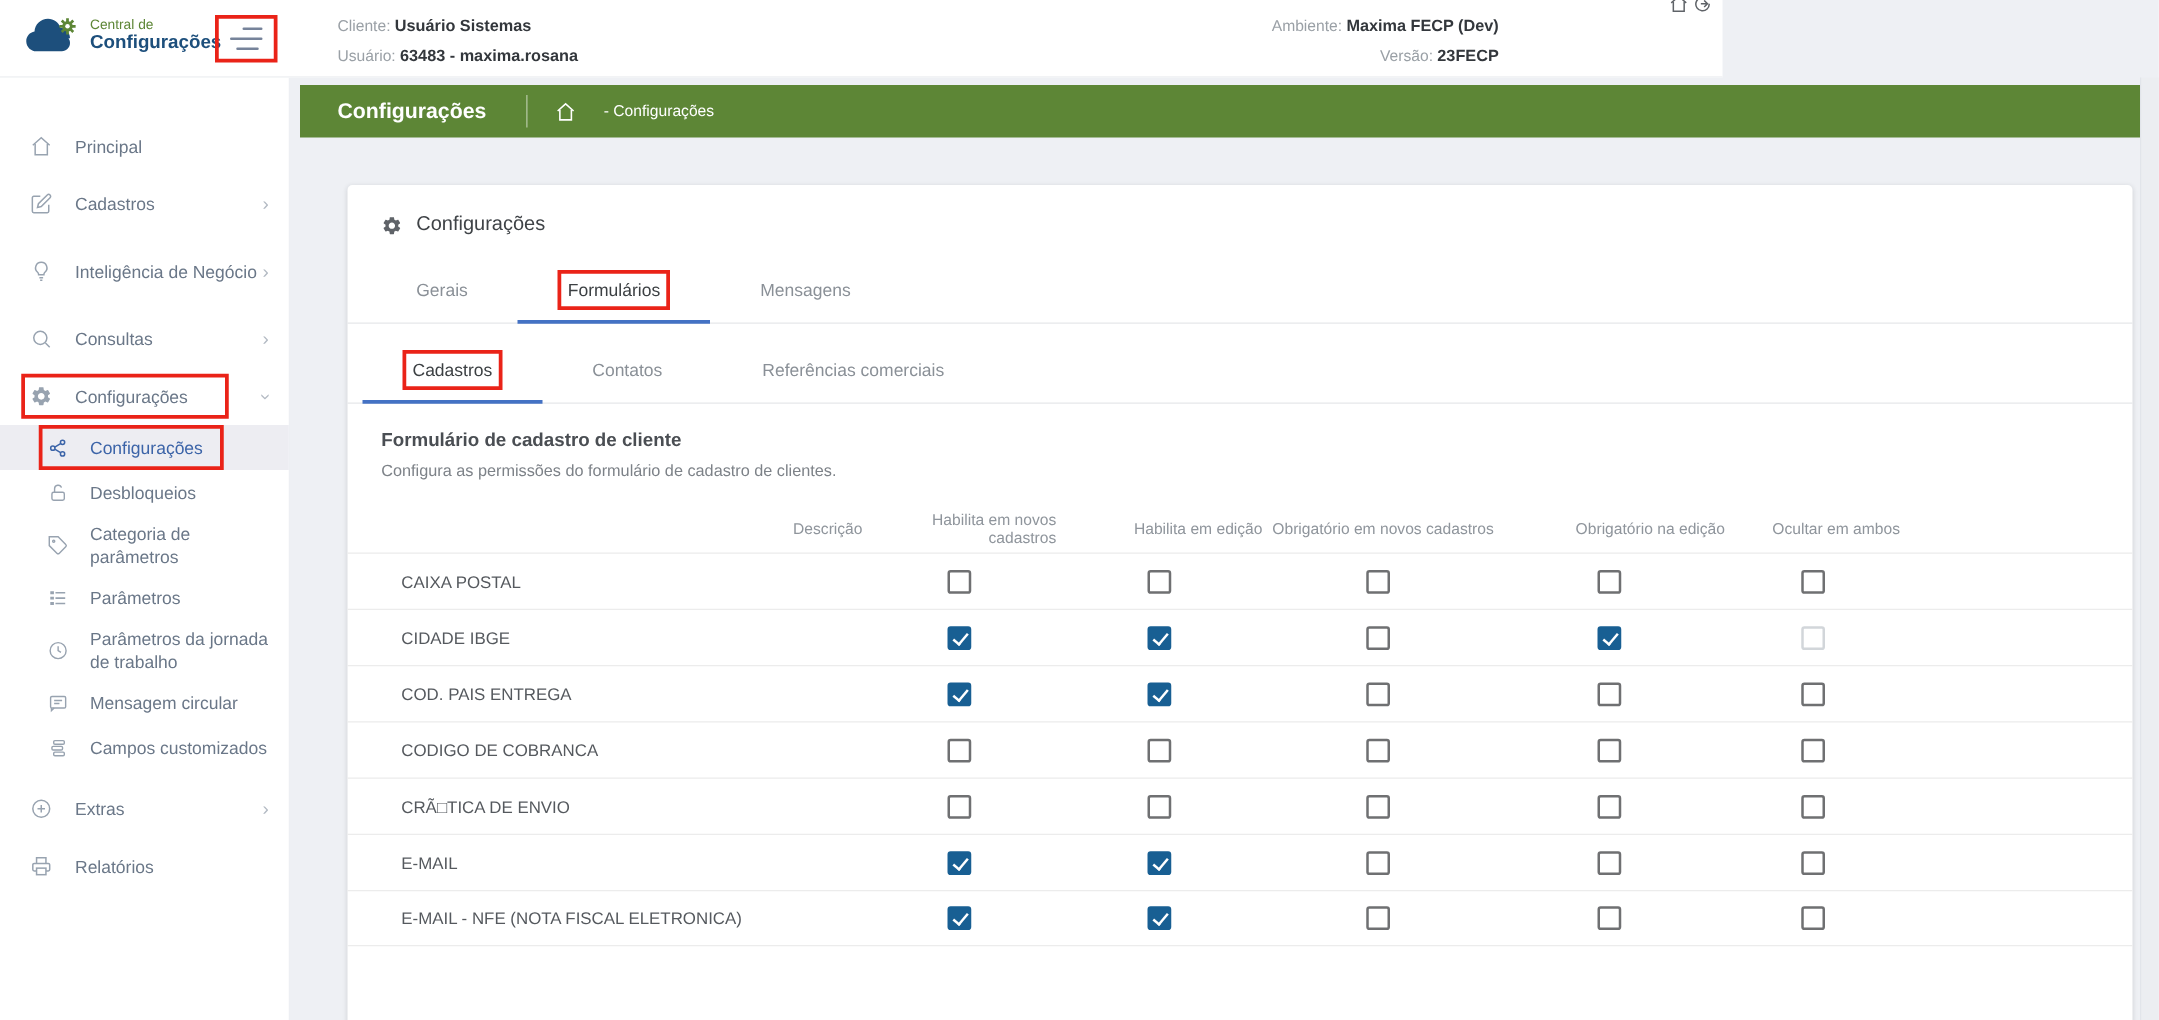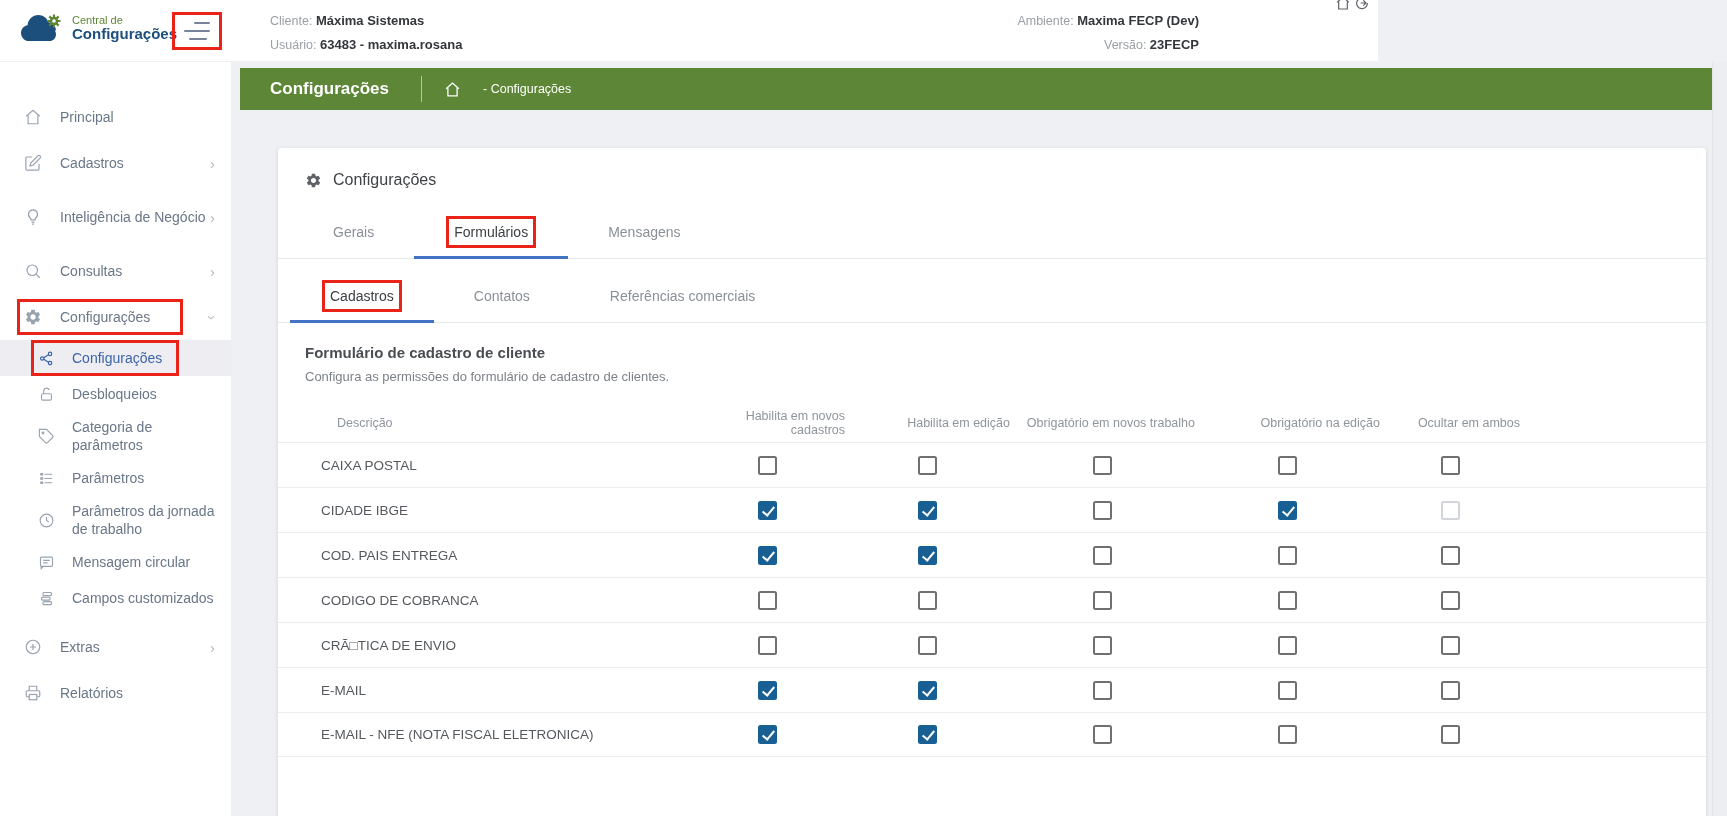--- a/index.html
+++ b/index.html
@@ -70,21 +70,21 @@
 
   .section{padding:21px 27px 4px 27px;}
   .section .h{font-size:15px;font-weight:bold;color:#4a4e53;}
   .section .sub-h{font-size:13px;color:#7d8288;margin-top:8px;}
 
   
   .tbl{margin-top:16px;}
   .trow{display:grid;grid-template-columns:412px 155px 165px 185px 185px 140px 1fr;align-items:center;}
   .thead{height:38px;}
   .thead .c{font-size:12.5px;color:#8f959c;text-align:right;}
-  .thead .c.desc{text-align:left;padding-left:59px;}
+  .thead .c.desc{text-align:right;padding-left:59px;}
   .tr{height:45px;border-top:1px solid #ececec;}
   .tr:last-child{border-bottom:1px solid #ececec;}
   .tr .desc{font-size:13.5px;color:#55595e;padding-left:43px;}
   .cbcell{display:flex;justify-content:center;}
   .cb{width:19px;height:19px;border:2px solid #6f7072;border-radius:2.5px;background:#fff;cursor:pointer;position:relative;}
   .cb.checked{background:var(--cb-blue);border-color:var(--cb-blue);}
   .cb.checked::after{content:"";position:absolute;left:5px;top:1px;width:5px;height:10px;border-right:2px solid #fff;border-bottom:2px solid #fff;transform:rotate(40deg);}
   .cb.disabled{border-color:#d2d6da;}
 </style>
 </head>
@@ -110,21 +110,21 @@
     </span>
   </div>
 
   <button class="hamburger">
       <i></i>
       <i></i>
       <i></i>
     </button>
 
   <div class="id-block">
-    <div><span>Cliente:</span> <b>Máxima Sistemas</b></div>
+    <div><span>Cliente:</span> <b>Usuário Sistemas</b></div>
     <div><span>Usuário:</span> <b>63483 - maxima.rosana</b></div>
   </div>
 
   <div class="env-block">
     <div><span>Ambiente:</span> <b>Maxima FECP (Dev)</b></div>
     <div><span>Versão:</span> <b>23FECP</b></div>
   </div>
 
   <div class="corner-icons">
     <button class="icbtn">
@@ -340,21 +340,21 @@
   <div class="section">
     <div class="h">Formulário de cadastro de cliente</div>
     <div class="sub-h">Configura as permissões do formulário de cadastro de clientes.</div>
   </div>
 
   <div class="tbl">
     <div class="trow thead">
       <div class="c desc">Descrição</div>
       <div class="c">Habilita em novos cadastros</div>
       <div class="c">Habilita em edição</div>
-      <div class="c">Obrigatório em novos trabalho</div>
+      <div class="c">Obrigatório em novos cadastros</div>
       <div class="c">Obrigatório na edição</div>
       <div class="c">Ocultar em ambos</div>
       <div></div>
     </div>
 
     <div class="trow tr">
       <div class="desc">CAIXA POSTAL</div>
       <div class="cbcell">
           <span class="cb"></span>
         </div>

